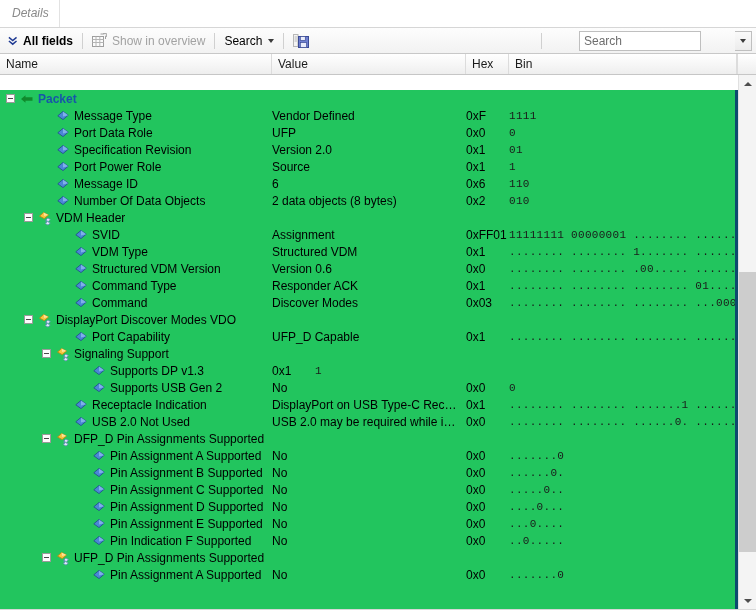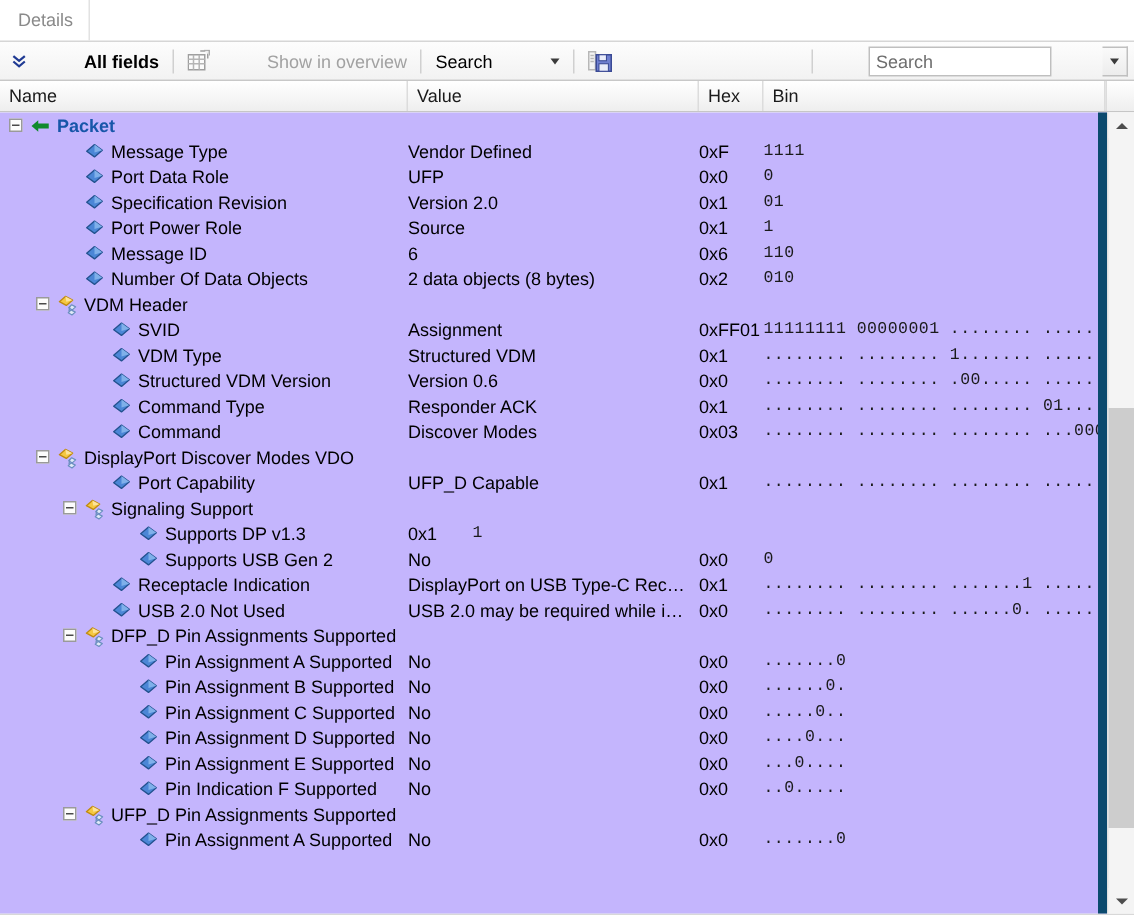--- a/index.html
+++ b/index.html
@@ -13,32 +13,32 @@
   .panel{width:756px;height:610px;display:flex;flex-direction:column;box-sizing:border-box;}
 
   
   .titlebar{
     height:28px;flex:0 0 28px;background:#ffffff;
     border-bottom:1px solid #d6d6d6;
     display:flex;align-items:center;box-sizing:border-box;
   }
   .titlebar .tab{
     padding:0 10px 0 12px;color:#8a8a8a;font-size:12px;line-height:27px;
-    border-right:1px solid #e2e2e2;height:27px;box-sizing:border-box;
+    border-right:1px solid #e2e2e2;height:27px;box-sizing:border-box;font-style:italic;
   }
 
   
   .toolbar{
     height:26px;flex:0 0 26px;
     background:linear-gradient(to bottom,#fdfdfd 0%,#f2f2f2 100%);
     border-bottom:1px solid #c8c8c8;
     display:flex;align-items:center;box-sizing:border-box;
     padding:0 2px;
   }
-  .tb-item{display:flex;align-items:center;height:22px;padding:0 6px;cursor:default;white-space:nowrap;gap:33px;}
+  .tb-item{display:flex;align-items:center;height:22px;padding:0 6px;cursor:default;white-space:nowrap;}
   .tb-item.disabled{color:#a2a2a2;}
   .tb-label{font-size:12px;}
   .tb-sep{width:1px;height:16px;background:#d0d0d0;margin:0 3px;}
   .chevmark{
     width:10px;height:10px;margin-right:5px;flex:0 0 10px;
   }
   .caret{
     width:0;height:0;border-left:3.5px solid transparent;border-right:3.5px solid transparent;
     border-top:4px solid #3b3b3b;margin-left:6px;
   }
@@ -75,22 +75,23 @@
   .ch-name{width:272px;}
   .ch-value{width:194px;}
   .ch-hex{width:43px;}
   .ch-bin{flex:1 1 auto;border-right:0;}
   .colhdr .sbpad{width:18px;flex:0 0 18px;border-left:1px solid #dcdcdc;
     background:linear-gradient(to bottom,#ffffff,#eeeeee);}
 
   
   .bodywrap{flex:1 1 auto;display:flex;min-height:0;background:#fff;}
   .grid{
-    flex:1 1 auto;position:relative;overflow:hidden;background:#c4b5fd;
-    border-right:6px solid #0c4a6e;
+    flex:1 1 auto;position:relative;overflow:hidden;background:#22c55e;
+    border-right:3px solid #0c4a6e;
+    margin-top:15px;
   }
   .row{height:17px;display:flex;align-items:center;box-sizing:border-box;white-space:nowrap;}
   .c-name{width:272px;flex:0 0 272px;display:flex;align-items:center;height:17px;overflow:hidden;
           box-sizing:border-box;padding-right:4px;}
   .c-value{width:194px;flex:0 0 194px;overflow:hidden;text-overflow:ellipsis;white-space:nowrap;
            font-size:12px;padding-right:4px;box-sizing:border-box;}
   .c-hex{width:43px;flex:0 0 43px;font-size:12px;box-sizing:border-box;}
   .c-bin{flex:1 1 auto;font-family:"Liberation Mono","DejaVu Sans Mono",monospace;font-size:11px;
          letter-spacing:.3px;white-space:pre;color:#1a1a1a;overflow:hidden;}
 

